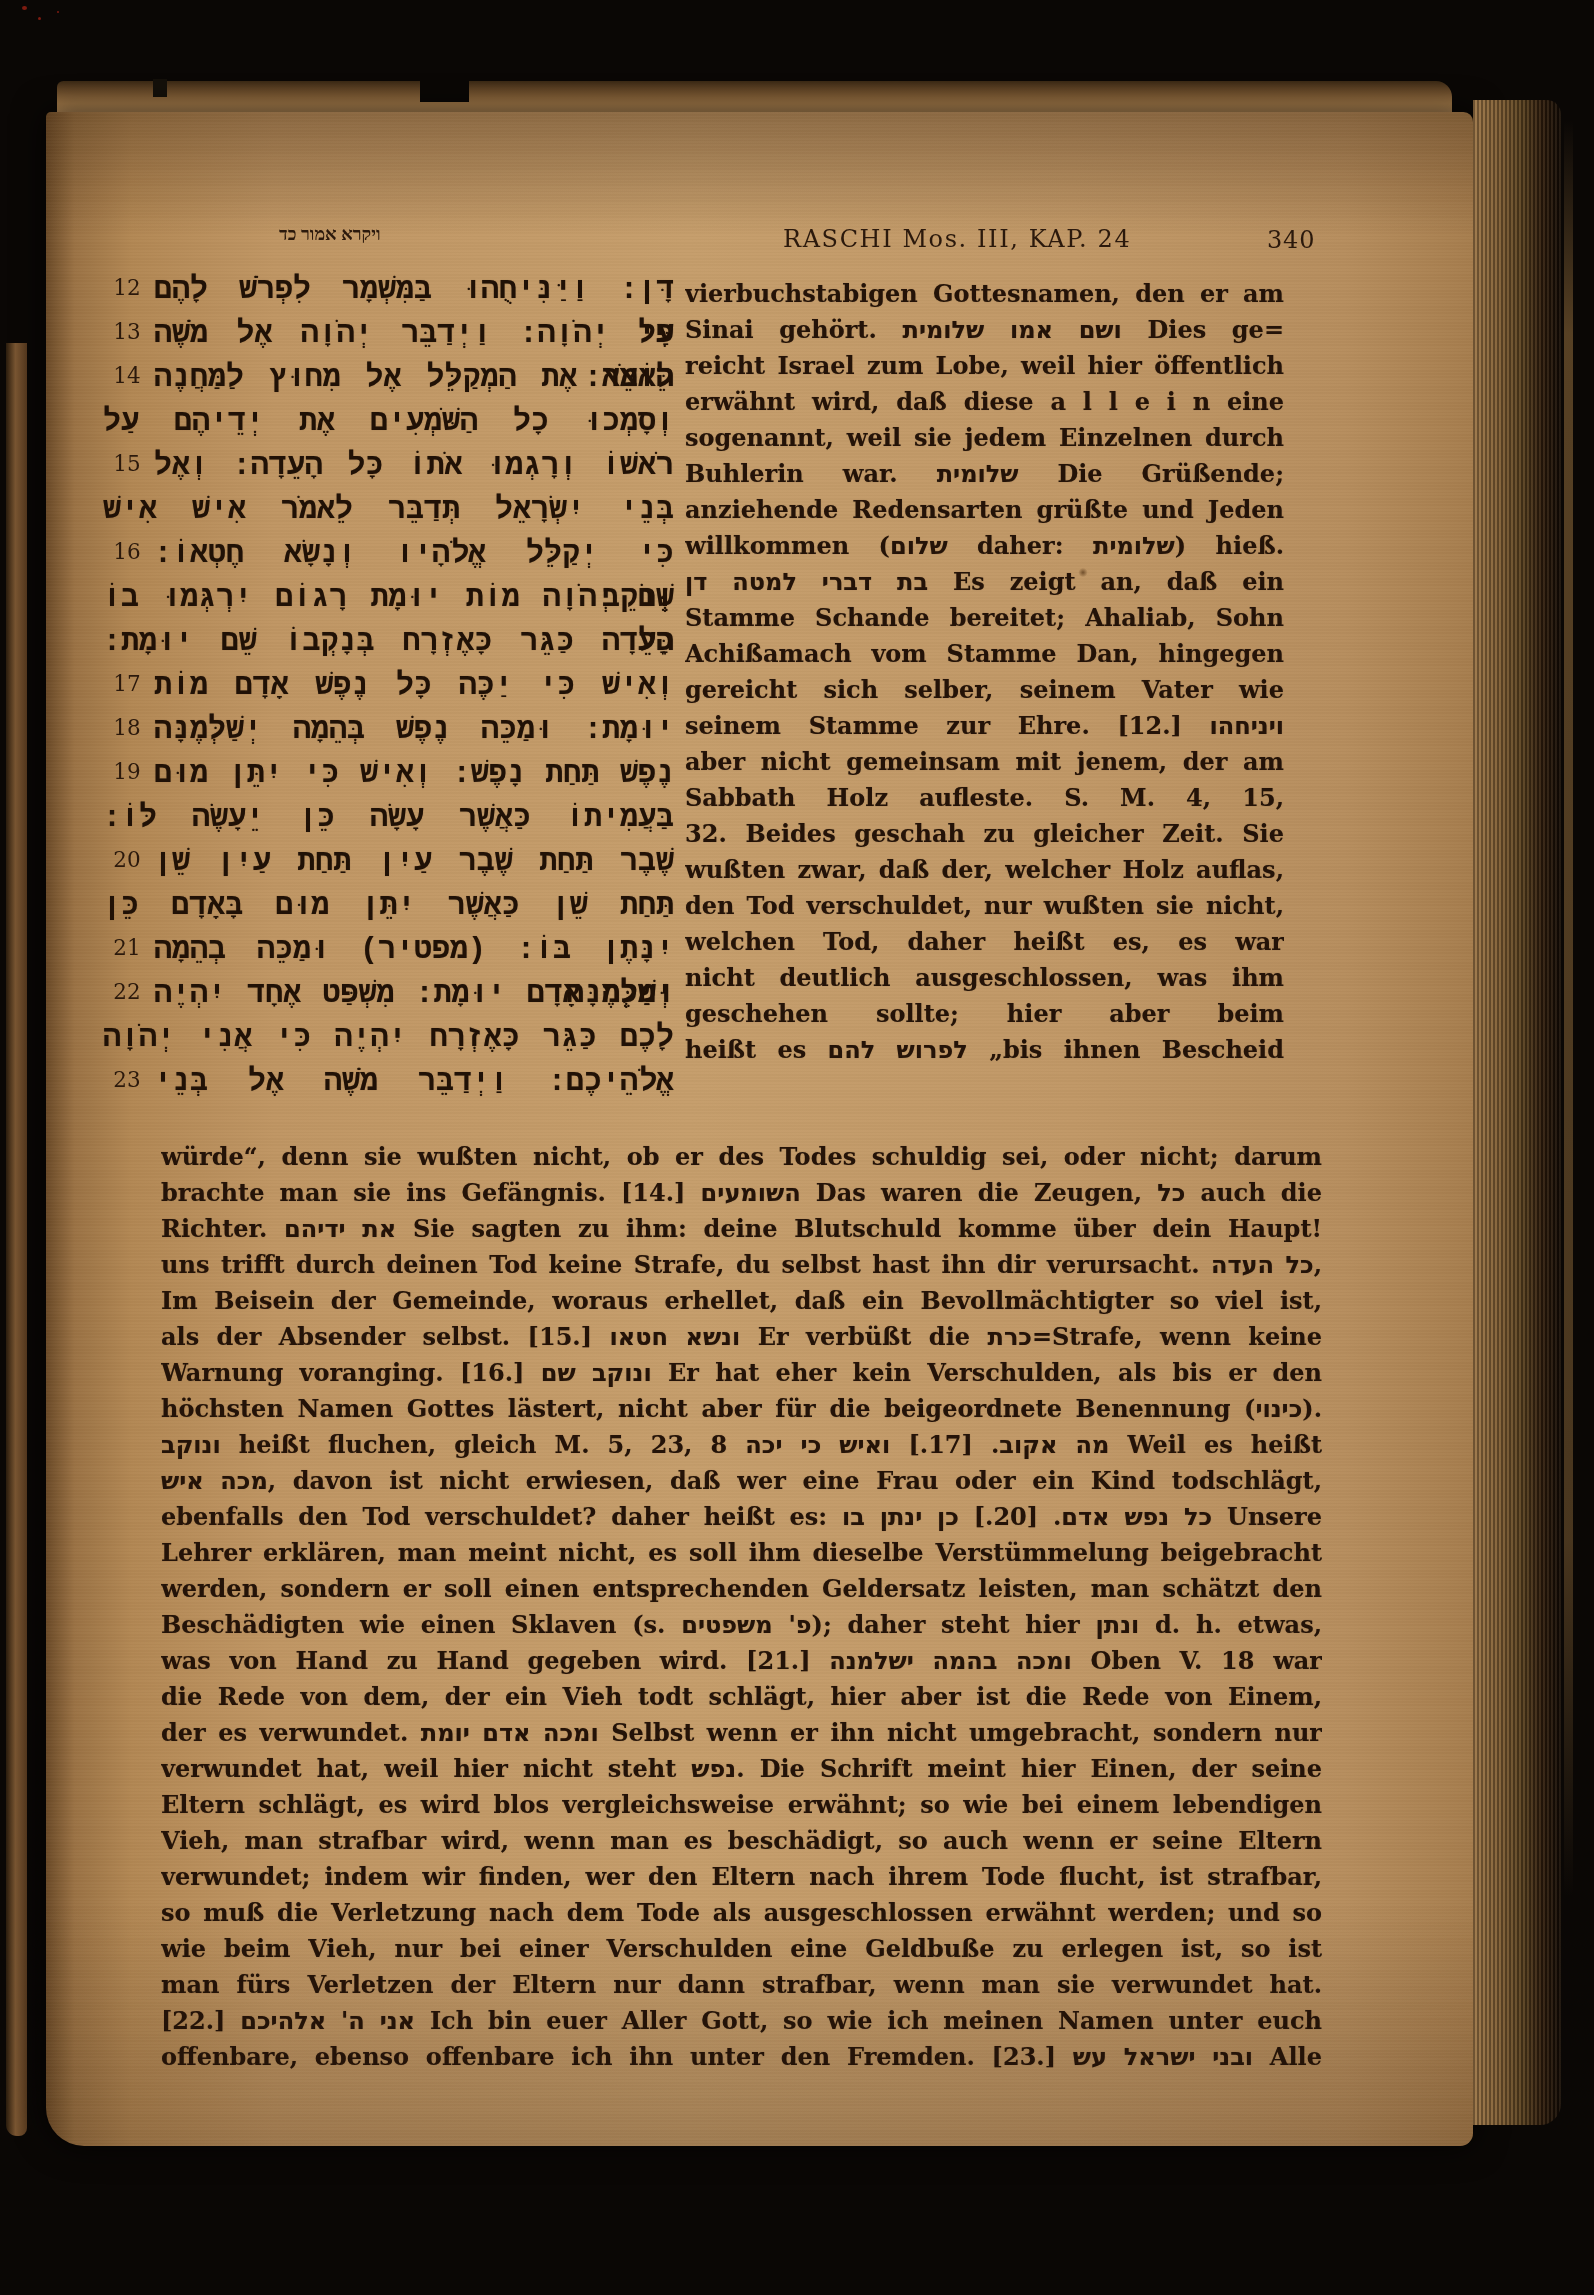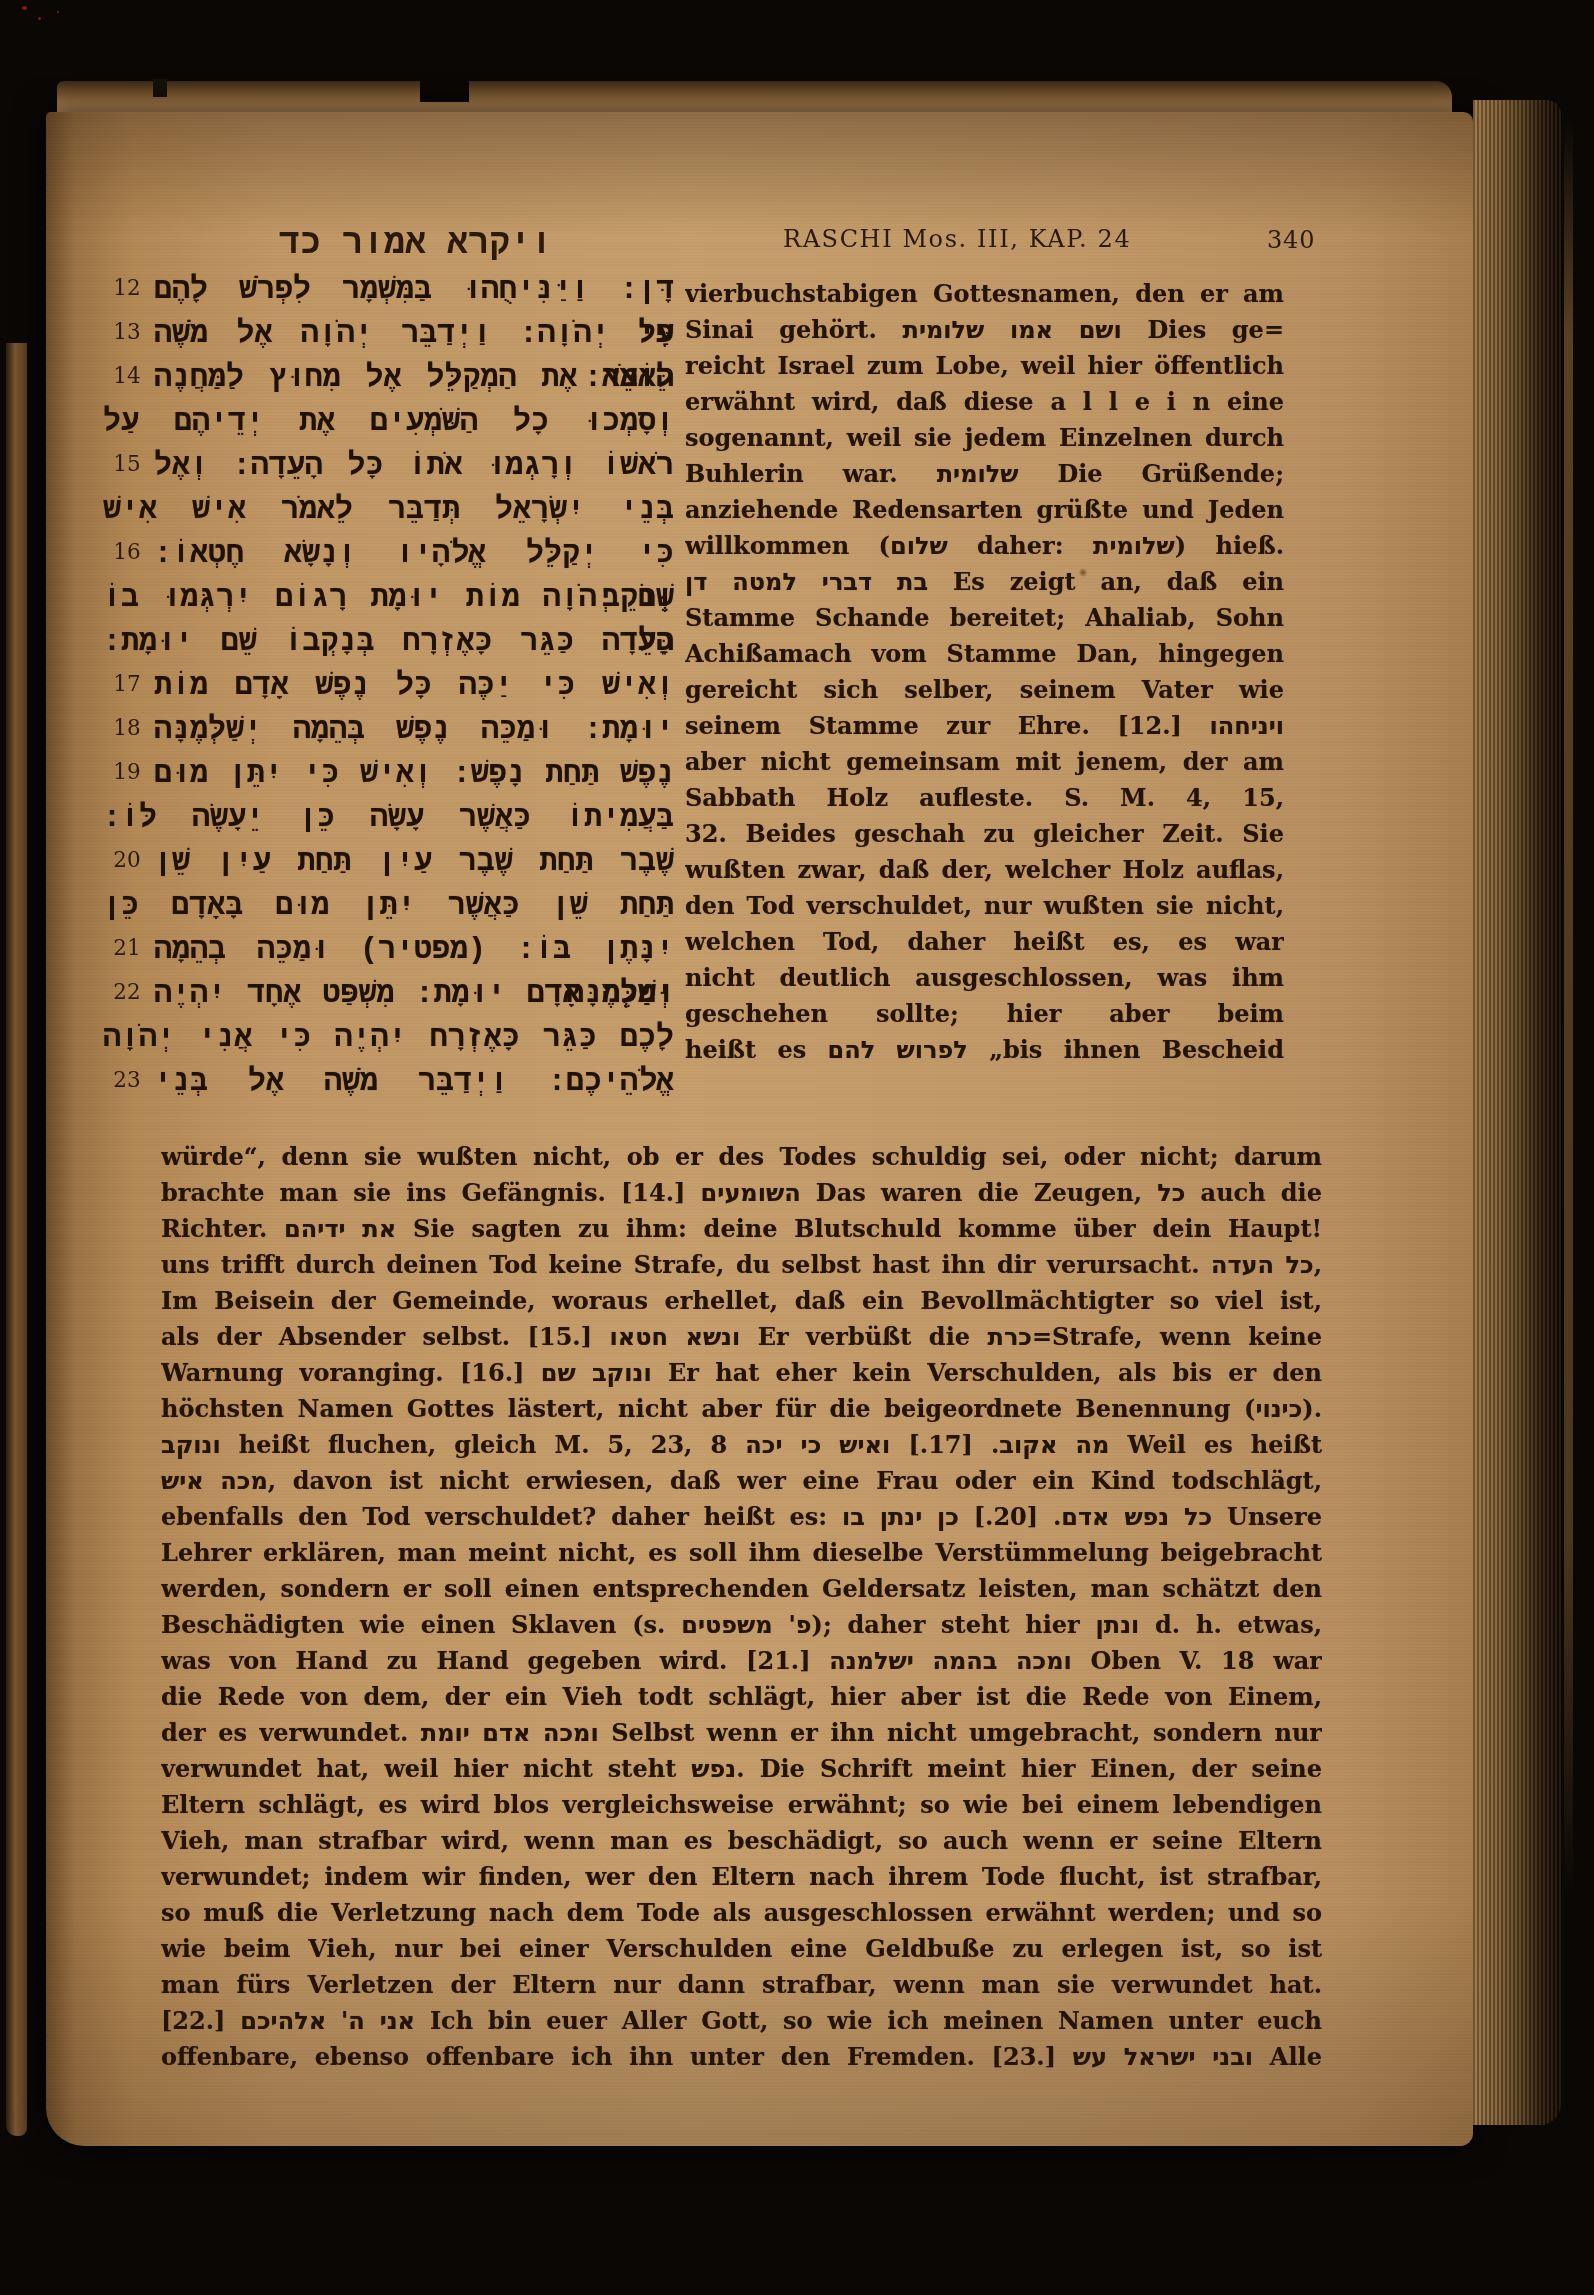--- a/index.html
+++ b/index.html
@@ -33,22 +33,22 @@
   
   .page{position:absolute;left:46px;top:112px;width:1427px;height:2034px;
     border-radius:4.8px 9.6px 12.8px 38px;
     background-image:
       repeating-linear-gradient(0deg,rgba(255,255,255,.014) 0 1.6px,rgba(0,0,0,.016) 1.6px 3.2px),
       linear-gradient(180deg,rgba(74,48,22,.45) 0,rgba(74,48,22,0) 6%,rgba(0,0,0,0) 88%,rgba(74,48,22,.30) 100%),
       linear-gradient(90deg,#6b4a28 0,#9a7244 2%,#b28753 6%,#bf9563 16%,#c59d6b 45%,#c09766 72%,#b68d5d 91%,#a67d4d 100%);
     box-shadow:0 0 32px rgba(0,0,0,.8);}
 
   .hdr{position:absolute;top:112px;left:0;width:100%;height:35px;color:#2b190c;}
-  .hdr-he{position:absolute;left:233px;top:0;font-family:Liberation Mono, monospace;font-weight:bold;
-    font-size:35px;direction:rtl;}
+  .hdr-he{position:absolute;left:233px;top:0;font-family:Liberation Serif, serif;font-weight:bold;
+    font-size:18px;direction:rtl;}
   .hdr-title{position:absolute;left:737px;top:1px;font-size:24px;letter-spacing:1.6px;}
   .hdr-page{position:absolute;left:1221px;top:2.4px;font-size:24px;letter-spacing:0.8px;}
 
   
   .heb-col{position:absolute;left:57px;top:156px;width:571px;}
   .h-line{position:relative;height:44px;}
   .h-num{position:absolute;left:0;top:7.2px;width:48px;font-size:21.5px;color:#2b190c;text-align:center;}
   .h-text{display:block;direction:rtl;font-family:Liberation Mono, monospace;font-weight:bold;
     font-size:30px;line-height:44px;color:#201106;text-align:justify;text-align-last:justify;
     text-shadow:0 0 0.8px rgba(32,17,6,.45);}

